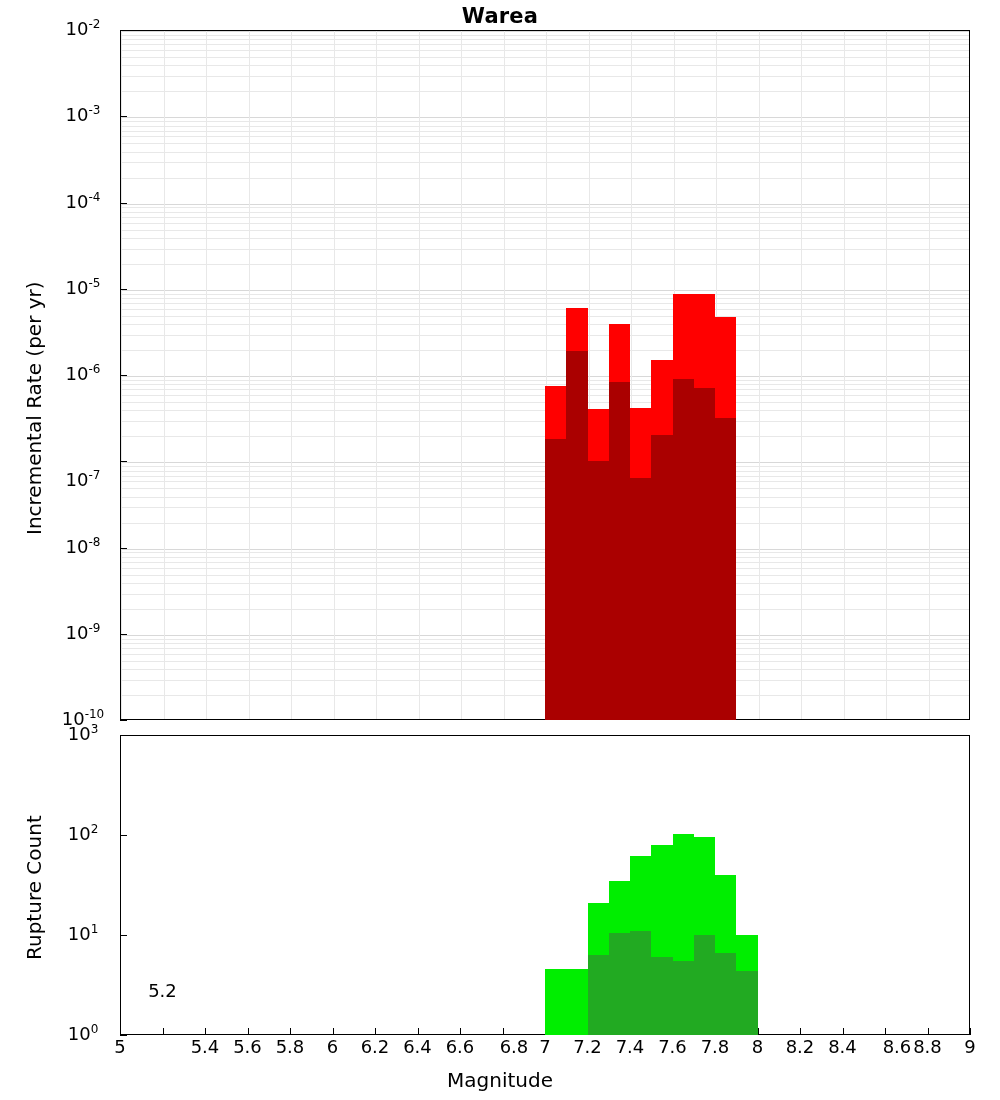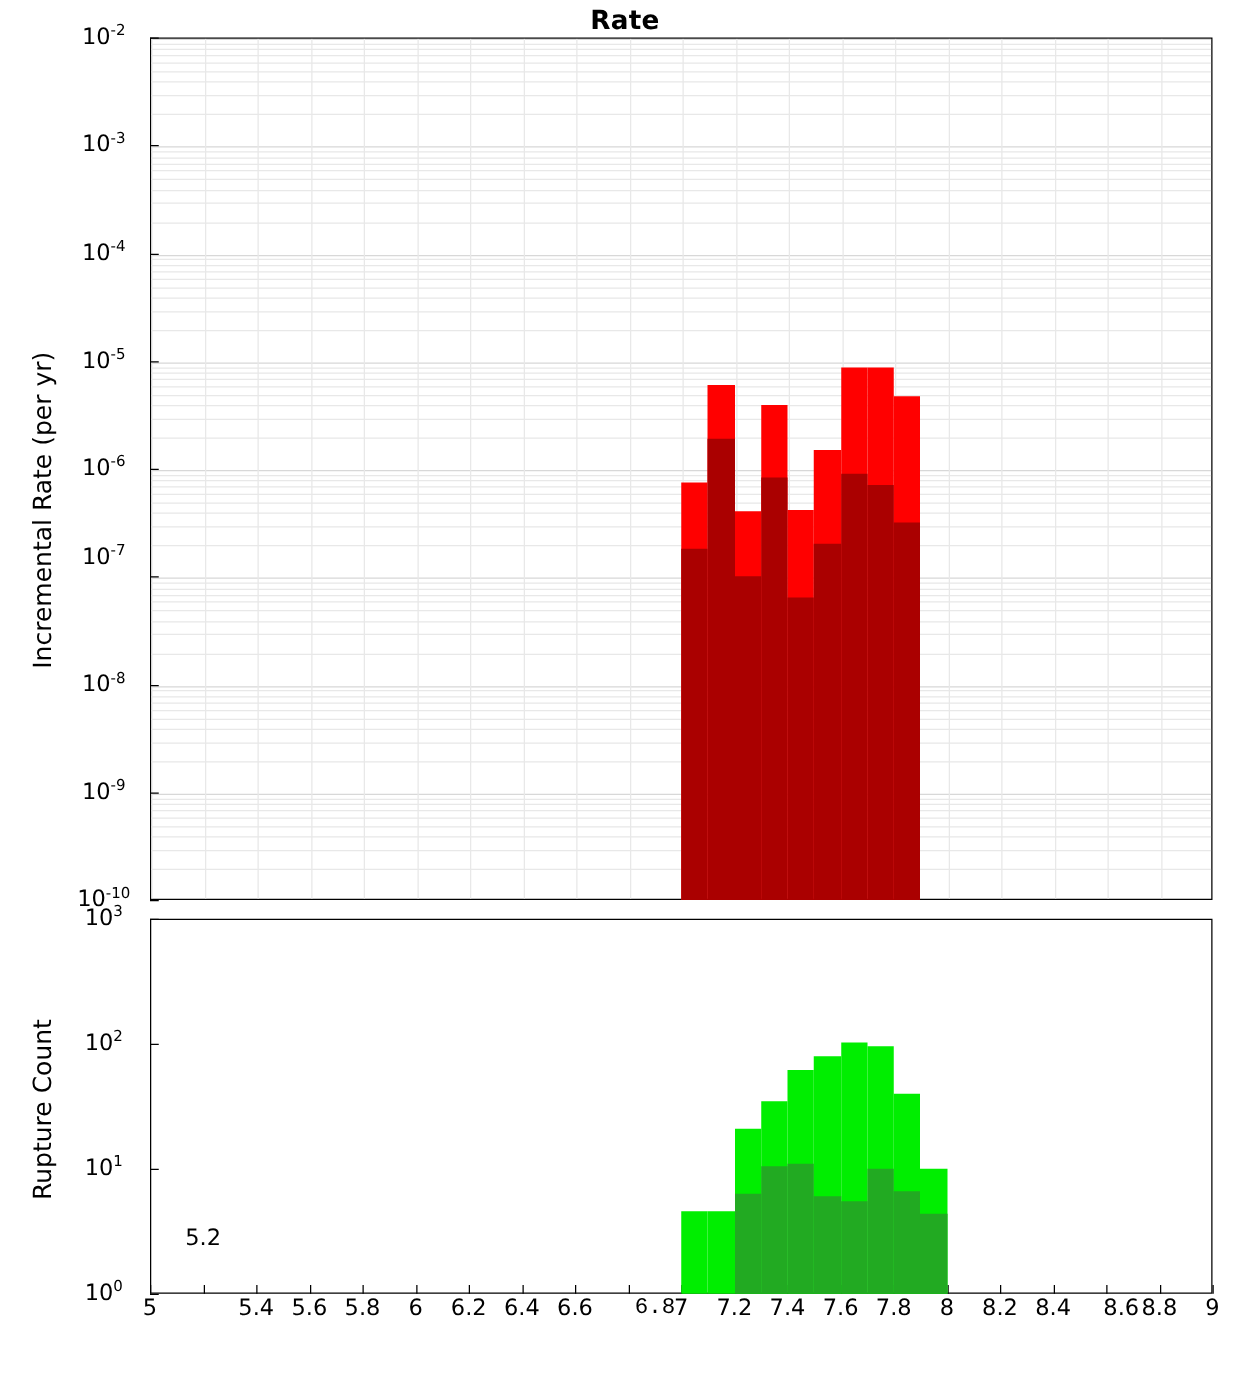--- a/index.html
+++ b/index.html
@@ -34,21 +34,21 @@
     padding:5px 8px 6px 7px;font-size:18px;line-height:1.32;
   }
   .legend .row{display:flex;align-items:center;white-space:nowrap;}
   .legend .sw{width:11px;height:15px;margin-right:7px;flex:0 0 auto;}
 </style>
 </head>
 <body>
 
 <div class="page">
 
-  <div class="title">Rate</div>
+  <div class="title">Warea</div>
 
   <div class="plot" id="plot-top" style="left:120px;top:30px;width:850px;height:690px;">
       <div class="grid-line" style="left: 0px; top: 664px; width: 100%; height: 1px;"></div>
       <div class="grid-line" style="left: 0px; top: 648.8px; width: 100%; height: 1px;"></div>
       <div class="grid-line" style="left: 0px; top: 638.1px; width: 100%; height: 1px;"></div>
       <div class="grid-line" style="left: 0px; top: 629.7px; width: 100%; height: 1px;"></div>
       <div class="grid-line" style="left: 0px; top: 622.9px; width: 100%; height: 1px;"></div>
       <div class="grid-line" style="left: 0px; top: 617.1px; width: 100%; height: 1px;"></div>
       <div class="grid-line" style="left: 0px; top: 612.1px; width: 100%; height: 1px;"></div>
       <div class="grid-line" style="left: 0px; top: 607.7px; width: 100%; height: 1px;"></div>
@@ -140,21 +140,21 @@
 
   <div class="ylab" style="left:22px;top:535px;">Incremental Rate (per yr)</div>
 
   <div id="top-yticks">
       <div class="tick-y" style="left: 54px; top: 707px; width: 58px;">10<sup>-10</sup></div>
       <div class="tickmark" style="left: 120px; top: 720px; width: 7px; height: 1px;"></div>
       <div class="tick-y" style="left: 54px; top: 620.75px; width: 58px;">10<sup>-9</sup></div>
       <div class="tickmark" style="left: 120px; top: 633.8px; width: 7px; height: 1px;"></div>
       <div class="tick-y" style="left: 54px; top: 534.5px; width: 58px;">10<sup>-8</sup></div>
       <div class="tickmark" style="left: 120px; top: 547.5px; width: 7px; height: 1px;"></div>
-      <div class="tick-y" style="left: 54px; top: 433px; width: 58px;">10<sup>-7</sup></div>
+      <div class="tick-y" style="left: 54px; top: 468px; width: 58px;">10<sup>-7</sup></div>
       <div class="tickmark" style="left: 120px; top: 461.3px; width: 7px; height: 1px;"></div>
       <div class="tick-y" style="left: 54px; top: 362px; width: 58px;">10<sup>-6</sup></div>
       <div class="tickmark" style="left: 120px; top: 375px; width: 7px; height: 1px;"></div>
       <div class="tick-y" style="left: 54px; top: 275.75px; width: 58px;">10<sup>-5</sup></div>
       <div class="tickmark" style="left: 120px; top: 288.8px; width: 7px; height: 1px;"></div>
       <div class="tick-y" style="left: 54px; top: 189.5px; width: 58px;">10<sup>-4</sup></div>
       <div class="tickmark" style="left: 120px; top: 202.5px; width: 7px; height: 1px;"></div>
       <div class="tick-y" style="left: 54px; top: 103.25px; width: 58px;">10<sup>-3</sup></div>
       <div class="tickmark" style="left: 120px; top: 116.3px; width: 7px; height: 1px;"></div>
       <div class="tick-y" style="left: 54px; top: 17px; width: 58px;">10<sup>-2</sup></div>
@@ -232,21 +232,21 @@
       <div class="tick-x" style="left: 260px; top: 1036px; width: 60px;">5.8</div>
       <div class="tickmark" style="left: 290px; top: 1028px; width: 1px; height: 7px;"></div>
       <div class="tick-x" style="left: 302.5px; top: 1036px; width: 60px;">6</div>
       <div class="tickmark" style="left: 332.5px; top: 1028px; width: 1px; height: 7px;"></div>
       <div class="tick-x" style="left: 345px; top: 1036px; width: 60px;">6.2</div>
       <div class="tickmark" style="left: 375px; top: 1028px; width: 1px; height: 7px;"></div>
       <div class="tick-x" style="left: 387.5px; top: 1036px; width: 60px;">6.4</div>
       <div class="tickmark" style="left: 417.5px; top: 1028px; width: 1px; height: 7px;"></div>
       <div class="tick-x" style="left: 430px; top: 1036px; width: 60px;">6.6</div>
       <div class="tickmark" style="left: 460px; top: 1028px; width: 1px; height: 7px;"></div>
-      <div class="tick-x" style="left: 494px; top: 1036px; width: 60px; font-family: Liberation Mono, monospace;">6.8</div>
+      <div class="tick-x" style="left: 484px; top: 1036px; width: 60px;">6.8</div>
       <div class="tickmark" style="left: 502.5px; top: 1028px; width: 1px; height: 7px;"></div>
       <div class="tick-x" style="left: 515px; top: 1036px; width: 60px;">7</div>
       <div class="tickmark" style="left: 545px; top: 1028px; width: 1px; height: 7px;"></div>
       <div class="tick-x" style="left: 557.5px; top: 1036px; width: 60px;">7.2</div>
       <div class="tickmark" style="left: 587.5px; top: 1028px; width: 1px; height: 7px;"></div>
       <div class="tick-x" style="left: 600px; top: 1036px; width: 60px;">7.4</div>
       <div class="tickmark" style="left: 630px; top: 1028px; width: 1px; height: 7px;"></div>
       <div class="tick-x" style="left: 642.5px; top: 1036px; width: 60px;">7.6</div>
       <div class="tickmark" style="left: 672.5px; top: 1028px; width: 1px; height: 7px;"></div>
       <div class="tick-x" style="left: 685px; top: 1036px; width: 60px;">7.8</div>
@@ -257,14 +257,15 @@
       <div class="tickmark" style="left: 800px; top: 1028px; width: 1px; height: 7px;"></div>
       <div class="tick-x" style="left: 812.5px; top: 1036px; width: 60px;">8.4</div>
       <div class="tickmark" style="left: 842.5px; top: 1028px; width: 1px; height: 7px;"></div>
       <div class="tick-x" style="left: 855px; top: 1036px; width: 84px;">8.6</div>
       <div class="tickmark" style="left: 885px; top: 1028px; width: 1px; height: 7px;"></div>
       <div class="tick-x" style="left: 897.5px; top: 1036px; width: 60px;">8.8</div>
       <div class="tickmark" style="left: 927.5px; top: 1028px; width: 1px; height: 7px;"></div>
       <div class="tick-x" style="left: 940px; top: 1036px; width: 60px;">9</div>
       <div class="tickmark" style="left: 970px; top: 1028px; width: 1px; height: 7px;"></div>
     </div>
+  <div class="xlab" style="top:1068px;">Magnitude</div>
 
 </div>
 
 </body></html>

